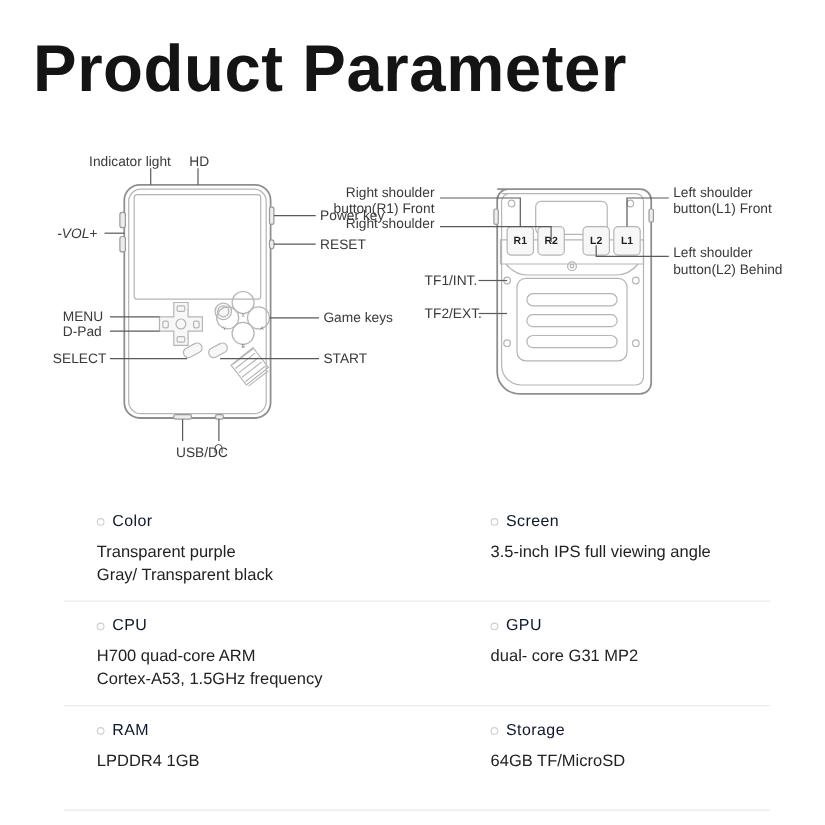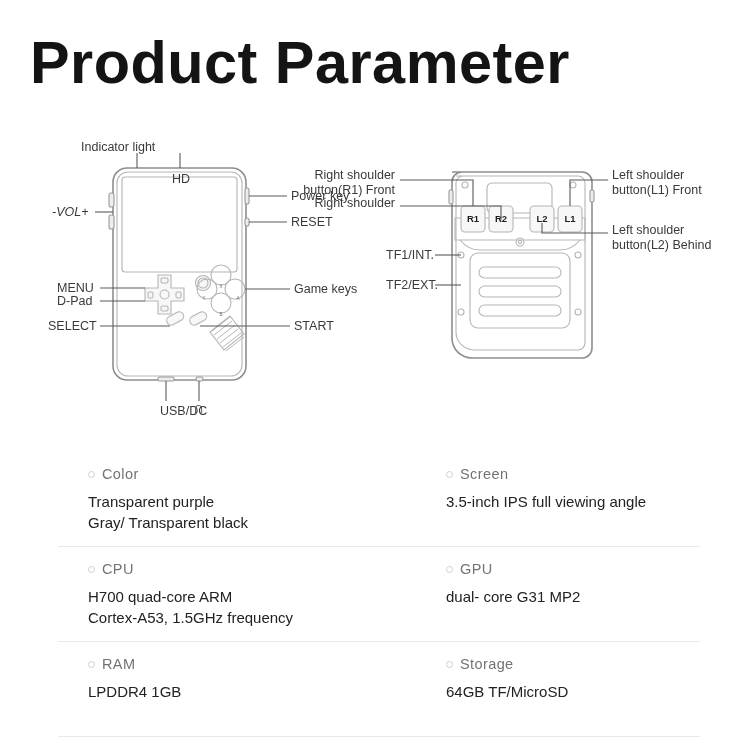--- a/index.html
+++ b/index.html
@@ -76,21 +76,21 @@
   }
   .spec-cell {
     box-sizing: border-box;
     padding-top: 14px;
   }
   .spec-cell.col-left  { width: 400px; padding-left: 88px; }
   .spec-cell.col-right { width: 350px; padding-left: 46px; }
 
   .spec-key {
     font-size: 14.5px;
-    color: #737373;
+    color: #0f172a;
     letter-spacing: 0.4px;
     margin-bottom: 9px;
     display: flex;
     align-items: center;
   }
   .key-bullet {
     width: 5px;
     height: 5px;
     border: 1px solid #cfcfcf;
     border-radius: 50%;
@@ -229,21 +229,21 @@
       <path class="ln" d="M400,60 h73 v26"></path>
       <path class="ln" d="M400,86 h101 v14"></path>
       <path class="ln" d="M608,60 h-38 v26"></path>
       <path class="ln" d="M608,113 h-66 v-10"></path>
       <path class="ln" d="M435,135 h26"></path>
       <path class="ln" d="M435,165 h26"></path>
     </g>
   </svg>
 
   <div class="dlabel" style="left:81px;  top:20px;">Indicator light</div>
-  <div class="dlabel" style="left:172px; top:20px;margin-top:32px;">HD</div>
+  <div class="dlabel" style="left:172px; top:20px;">HD</div>
   <div class="dlabel" style="left:52px;  top:85px;font-style:italic;">-VOL+</div>
   <div class="dlabel" style="left:291px; top:69px;">Power key</div>
   <div class="dlabel" style="left:291px; top:95px;">RESET</div>
   <div class="dlabel" style="left:57px;  top:161px;">MENU</div>
   <div class="dlabel" style="left:57px;  top:174px;">D-Pad</div>
   <div class="dlabel" style="left:48px;  top:199px;">SELECT</div>
   <div class="dlabel" style="left:294px; top:162px;">Game keys</div>
   <div class="dlabel" style="left:294px; top:199px;">START</div>
   <div class="dlabel" style="left:140px; top:284px;margin-left:20px;">USB/DC</div>
   <div class="dlabel" style="left:193px; top:281px; font-size:16px;">∩</div>

